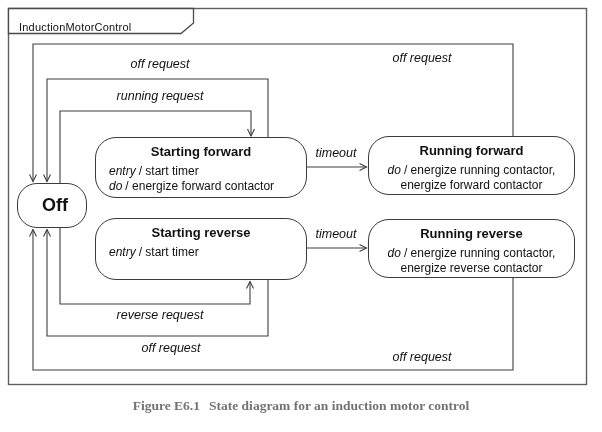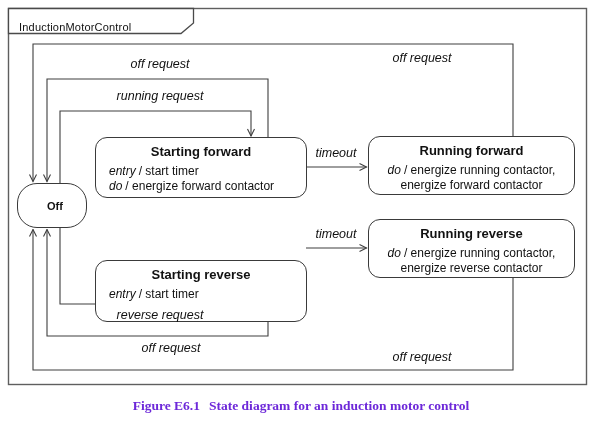--- a/index.html
+++ b/index.html
@@ -7,44 +7,44 @@
     position:relative; width:602px; height:432px; background:#ffffff;
     font-family:"Liberation Sans", sans-serif; color:#111111; overflow:hidden;
   }
   .wires { position:absolute; left:0; top:0; }
   .tab-title {
     position:absolute; left:19px; top:21px;
     font-weight:normal; font-size:11px; letter-spacing:0.2px;
   }
   .state {
     position:absolute; background:#ffffff; border:1.3px solid #3a3a3a;
-    border-radius:12px; box-sizing:border-box;
+    border-radius:21px; box-sizing:border-box;
   }
   .state-name { text-align:center; font-weight:bold; font-size:13px; padding-top:6px; }
   .state-off {
     left:17px; top:183px; width:70px; height:45px; border-radius:20px;
     display:flex; align-items:center; justify-content:center;
   }
-  .state-off .state-name { padding:0; font-size:11px;margin-left:6px; }
+  .state-off .state-name { padding:0; font-size:18px;margin-left:6px; }
   .sf { left:95px;  top:137px; width:212px; height:61px; }
   .rf { left:368px; top:136px; width:207px; height:59px; }
-  .sr { left:95px;  top:218px; width:212px; height:62px;margin-top:42px; }
+  .sr { left:95px;  top:218px; width:212px; height:62px; }
   .rr { left:368px; top:219px; width:207px; height:59px; }
   .state-body { font-size:12px; line-height:15px; margin-top:5px; }
   .state-body.left   { margin-left:13px; }
   .state-body.center { text-align:center; }
   .kw { font-style:italic; margin-right:3px; }
   .tlabel {
     position:absolute; transform:translateX(-50%);
     font-style:italic; font-size:12.5px; white-space:nowrap;
   }
   .caption {
     position:absolute; left:0; top:398px; width:602px; text-align:center;
     font-family:"Liberation Serif", serif; font-weight:bold; font-size:13.5px;
-    color:#6d28d9;
+    color:#737373;
   }
   .cap-label { margin-right:9px; }
 </style>
 </head>
 <body>
 
 <div class="canvas">
 
   <svg class="wires" width="602" height="432" viewBox="0 0 602 432">
     <defs>

